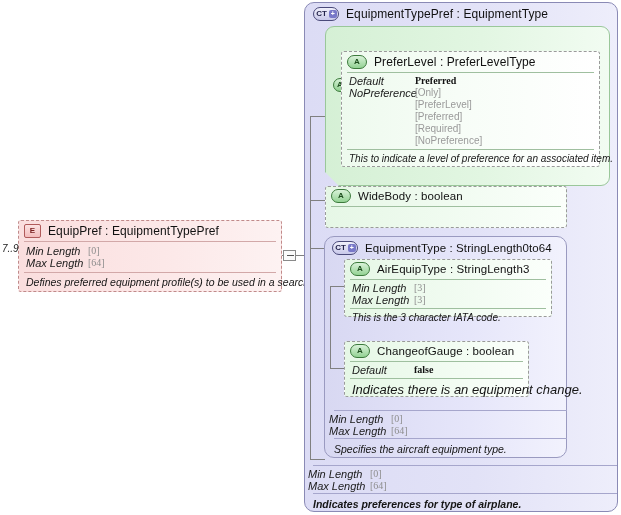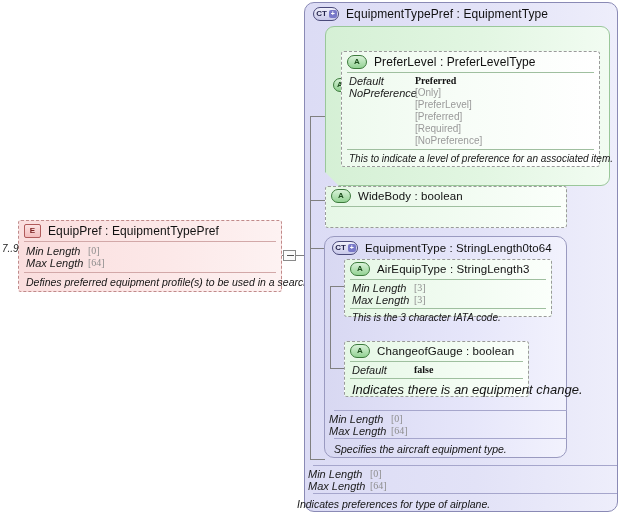--- a/index.html
+++ b/index.html
@@ -335,13 +335,13 @@
   <div class="frow">
     <span class="fname">Min Length</span>
     <span class="fval grey">[0]</span>
   </div>
   <div class="frow">
     <span class="fname">Max Length</span>
     <span class="fval grey">[64]</span>
   </div>
 </div>
 <div class="sep-p" style="position:absolute;left:308px;top:493px;width:304px;"></div>
-<div class="anno" style="position:absolute;left:290px;top:495px;">Indicates preferences for type of airplane.</div>
+<div class="anno" style="position:absolute;left:306px;top:495px;font-weight:bold;">Indicates preferences for type of airplane.</div>
 
 </body></html>

